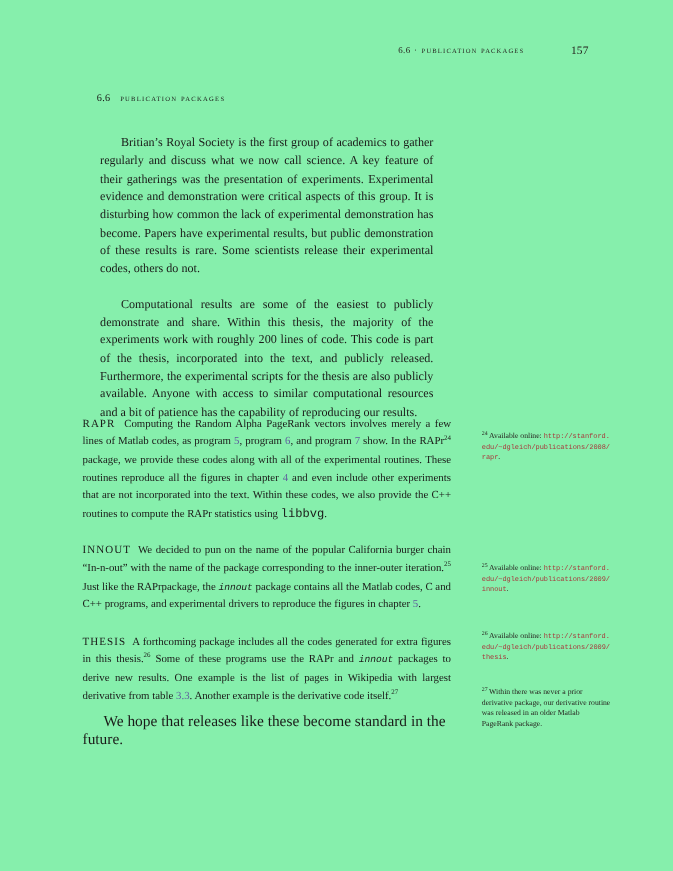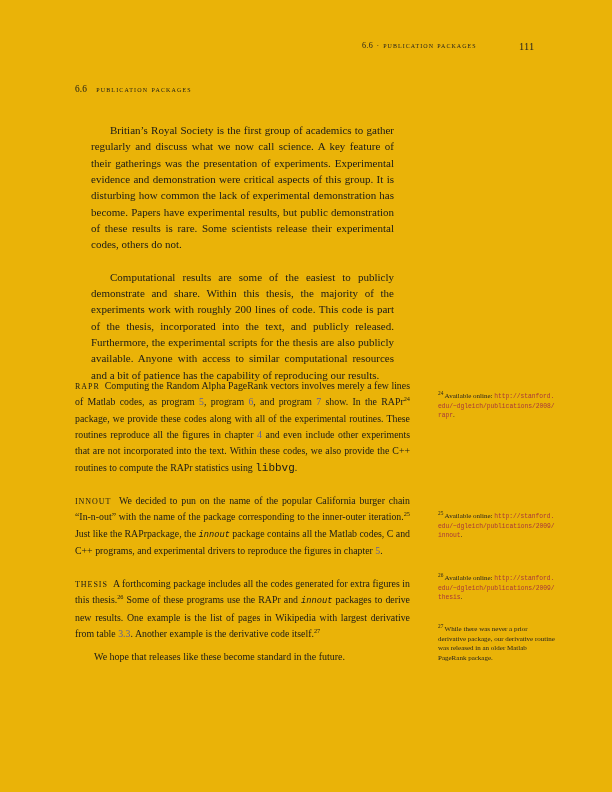--- a/index.html
+++ b/index.html
@@ -4,21 +4,21 @@
 <style>
   html, body {
     margin: 0;
     padding: 0;
     background: #ffffff;
   }
   .page {
     position: relative;
     width: 612px;
     height: 792px;
-    background: #eab308;
+    background: #86efac;
     font-family: "Liberation Serif", "DejaVu Serif", serif;
     color: #1a1a18;
     overflow: hidden;
   }
 
   
   .runhead {
     position: absolute;
     top: 41px;
     left: 75px;
@@ -47,21 +47,21 @@
     left: 444px;
     font-size: 10.4px;
     color: #26241f;
     letter-spacing: 0.2px;
   }
 
   
   .sec-heading {
     position: absolute;
     top: 84px;
-    left: 75px;
+    left: 88px;
     font-size: 8.6px;
     letter-spacing: 1.15px;
     font-variant: small-caps;
     text-transform: lowercase;
     color: #1a1a18;
     white-space: nowrap;
   }
   .sec-heading .secnum {
     font-variant: normal;
     text-transform: none;
@@ -110,21 +110,21 @@
     line-height: 16.35px;
     text-align: justify;
     color: #1a1a18;
     padding-left: 34px;
   }
   .pkg-item p:first-child { padding-left: 0; text-indent: 0; }
   .pkg-label {
     font-variant: small-caps;
     text-transform: lowercase;
     letter-spacing: 0.95px;
-    font-size: 11px;
+    font-size: 14px;
   }
 
   
   .marginnote {
     position: absolute;
     left: 438px;
     width: 118px;
     font-size: 7.0px;
     line-height: 9.7px;
     color: #26241f;
@@ -144,38 +144,38 @@
     word-break: break-all;
   }
 
   .closing {
     position: absolute;
     left: 75px;
     width: 335px;
   }
   .closing p {
     margin: 0;
-    font-size: 10px;
+    font-size: 14px;
     line-height: 16.35px;
     text-indent: 19px;
     color: #1a1a18;
   }
 </style>
 </head>
 <body>
 
 <div class="page">
 
   <div class="runhead">
     <div class="runhead-title">
       <span class="secnum">6.6</span>
       <span>·</span>
       <span>PUBLICATION PACKAGES</span>
     </div>
-    <div class="runhead-page">111</div>
+    <div class="runhead-page">157</div>
   </div>
 
   <div class="sec-heading">
     <span class="secnum">6.6</span><span>PUBLICATION PACKAGES</span>
   </div>
 
   <div class="body-col">
     <p class="para">Britian’s Royal Society is the first group of academics to gather regularly and discuss what we now call science. A key feature of their gatherings was the presentation of experiments. Experimental evidence and demonstration were critical aspects of this group. It is disturbing how common the lack of experimental demonstration has become. Papers have experimental results, but public demonstration of these results is rare. Some scientists release their experimental codes, others do not.</p>
     <p class="para">Computational results are some of the easiest to publicly demonstrate and share. Within this thesis, the majority of the experiments work with roughly 200 lines of code. This code is part of the thesis, incorporated into the text, and publicly released. Furthermore, the experimental scripts for the thesis are also publicly available. Anyone with access to similar computational resources and a bit of patience has the capability of reproducing our results.</p>
   </div>
@@ -208,16 +208,16 @@
 
   <div class="marginnote" style="top:512px;">
     <sup class="fnmark">25</sup><span>Available online: </span><span class="url">http://stanford.edu/~dgleich/publications/2009/innout</span><span>.</span>
   </div>
 
   <div class="marginnote" style="top:574px;">
     <sup class="fnmark">26</sup><span>Available online: </span><span class="url">http://stanford.edu/~dgleich/publications/2009/thesis</span><span>.</span>
   </div>
 
   <div class="marginnote" style="top:625px;">
-    <sup class="fnmark">27</sup><span>While there was never a prior derivative package, our derivative routine was released in an older Matlab PageRank package.</span>
+    <sup class="fnmark">27</sup><span>Within there was never a prior derivative package, our derivative routine was released in an older Matlab PageRank package.</span>
   </div>
 
 </div>
 
 </body></html>

